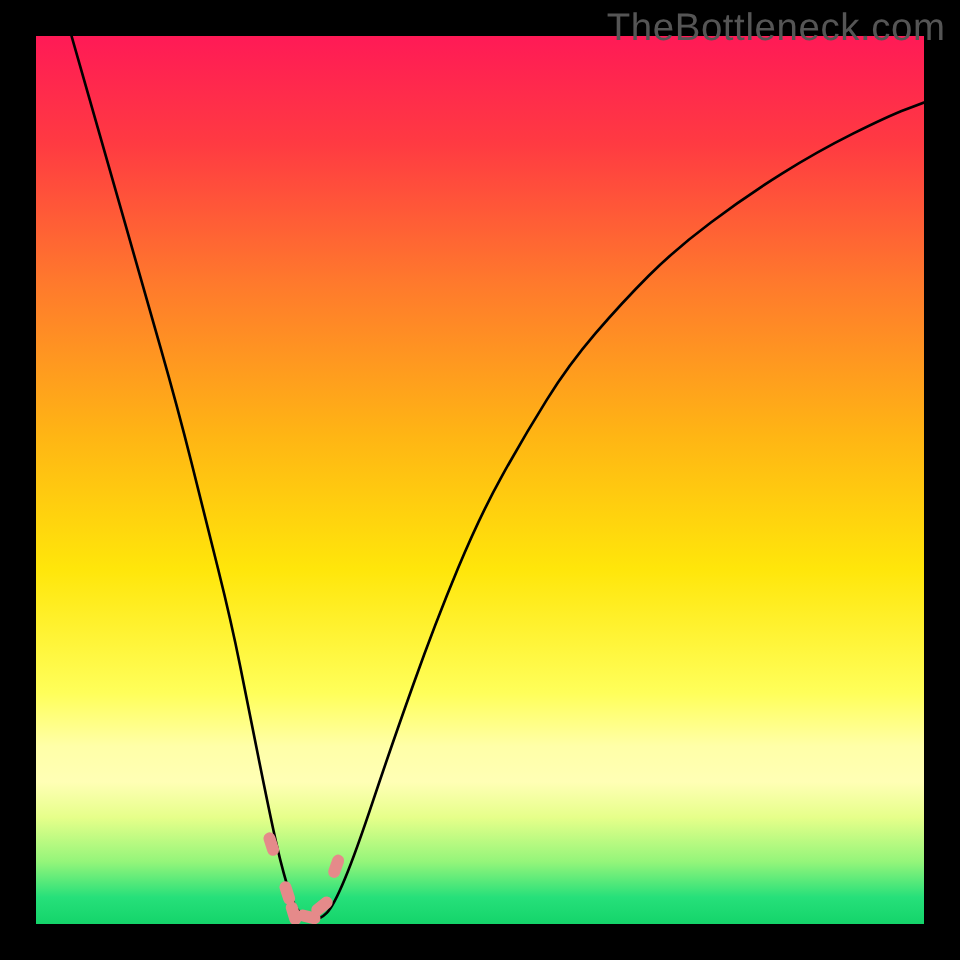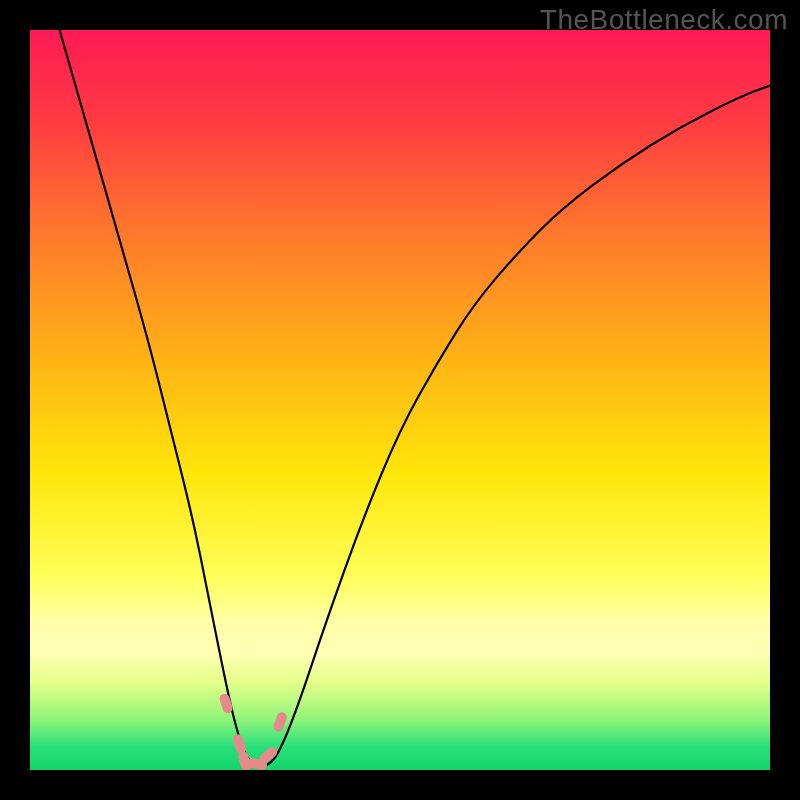--- a/index.html
+++ b/index.html
@@ -15,21 +15,21 @@
     width: 800px;
     height: 800px;
     background: #000;
     position: relative;
   }
   .watermark {
     position: absolute;
     top: 4px;
     right: 12px;
     color: #555;
-    font-size: 28px;
+    font-size: 32px;
     letter-spacing: 0.5px;
     z-index: 10;
     user-select: none;
   }
   .plot-area {
     position: absolute;
     left: 30px;
     top: 30px;
     width: 740px;
     height: 740px;

